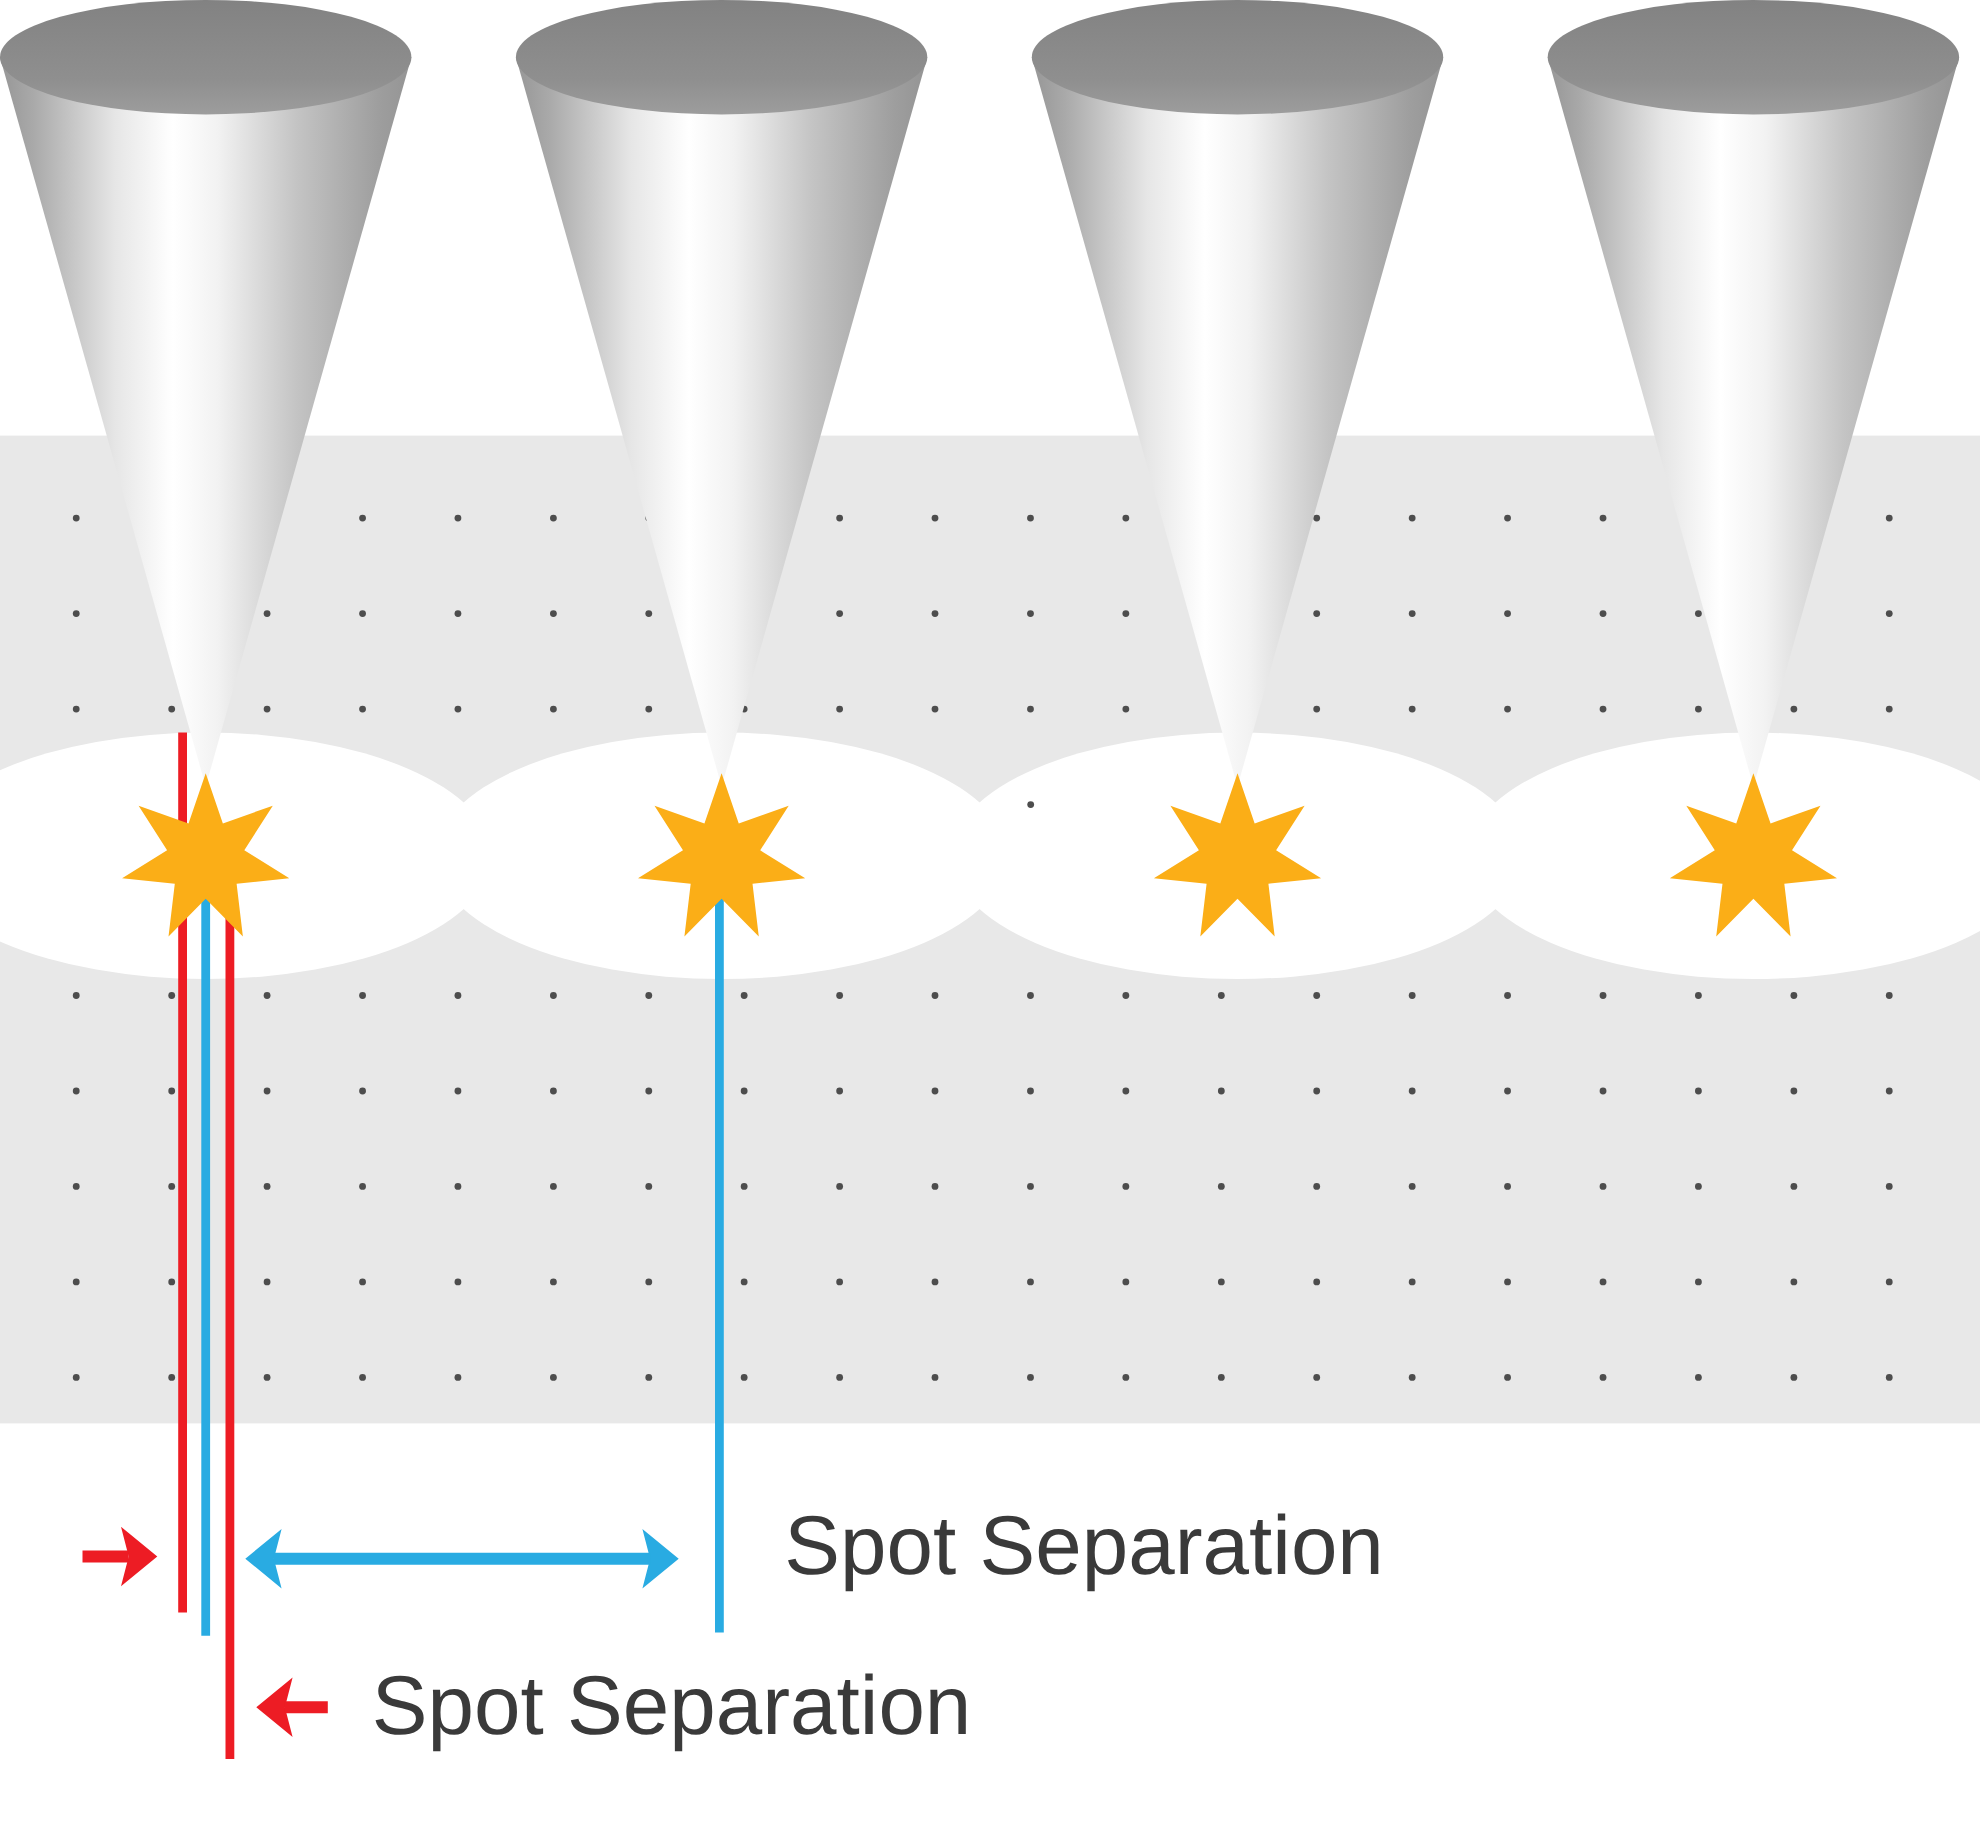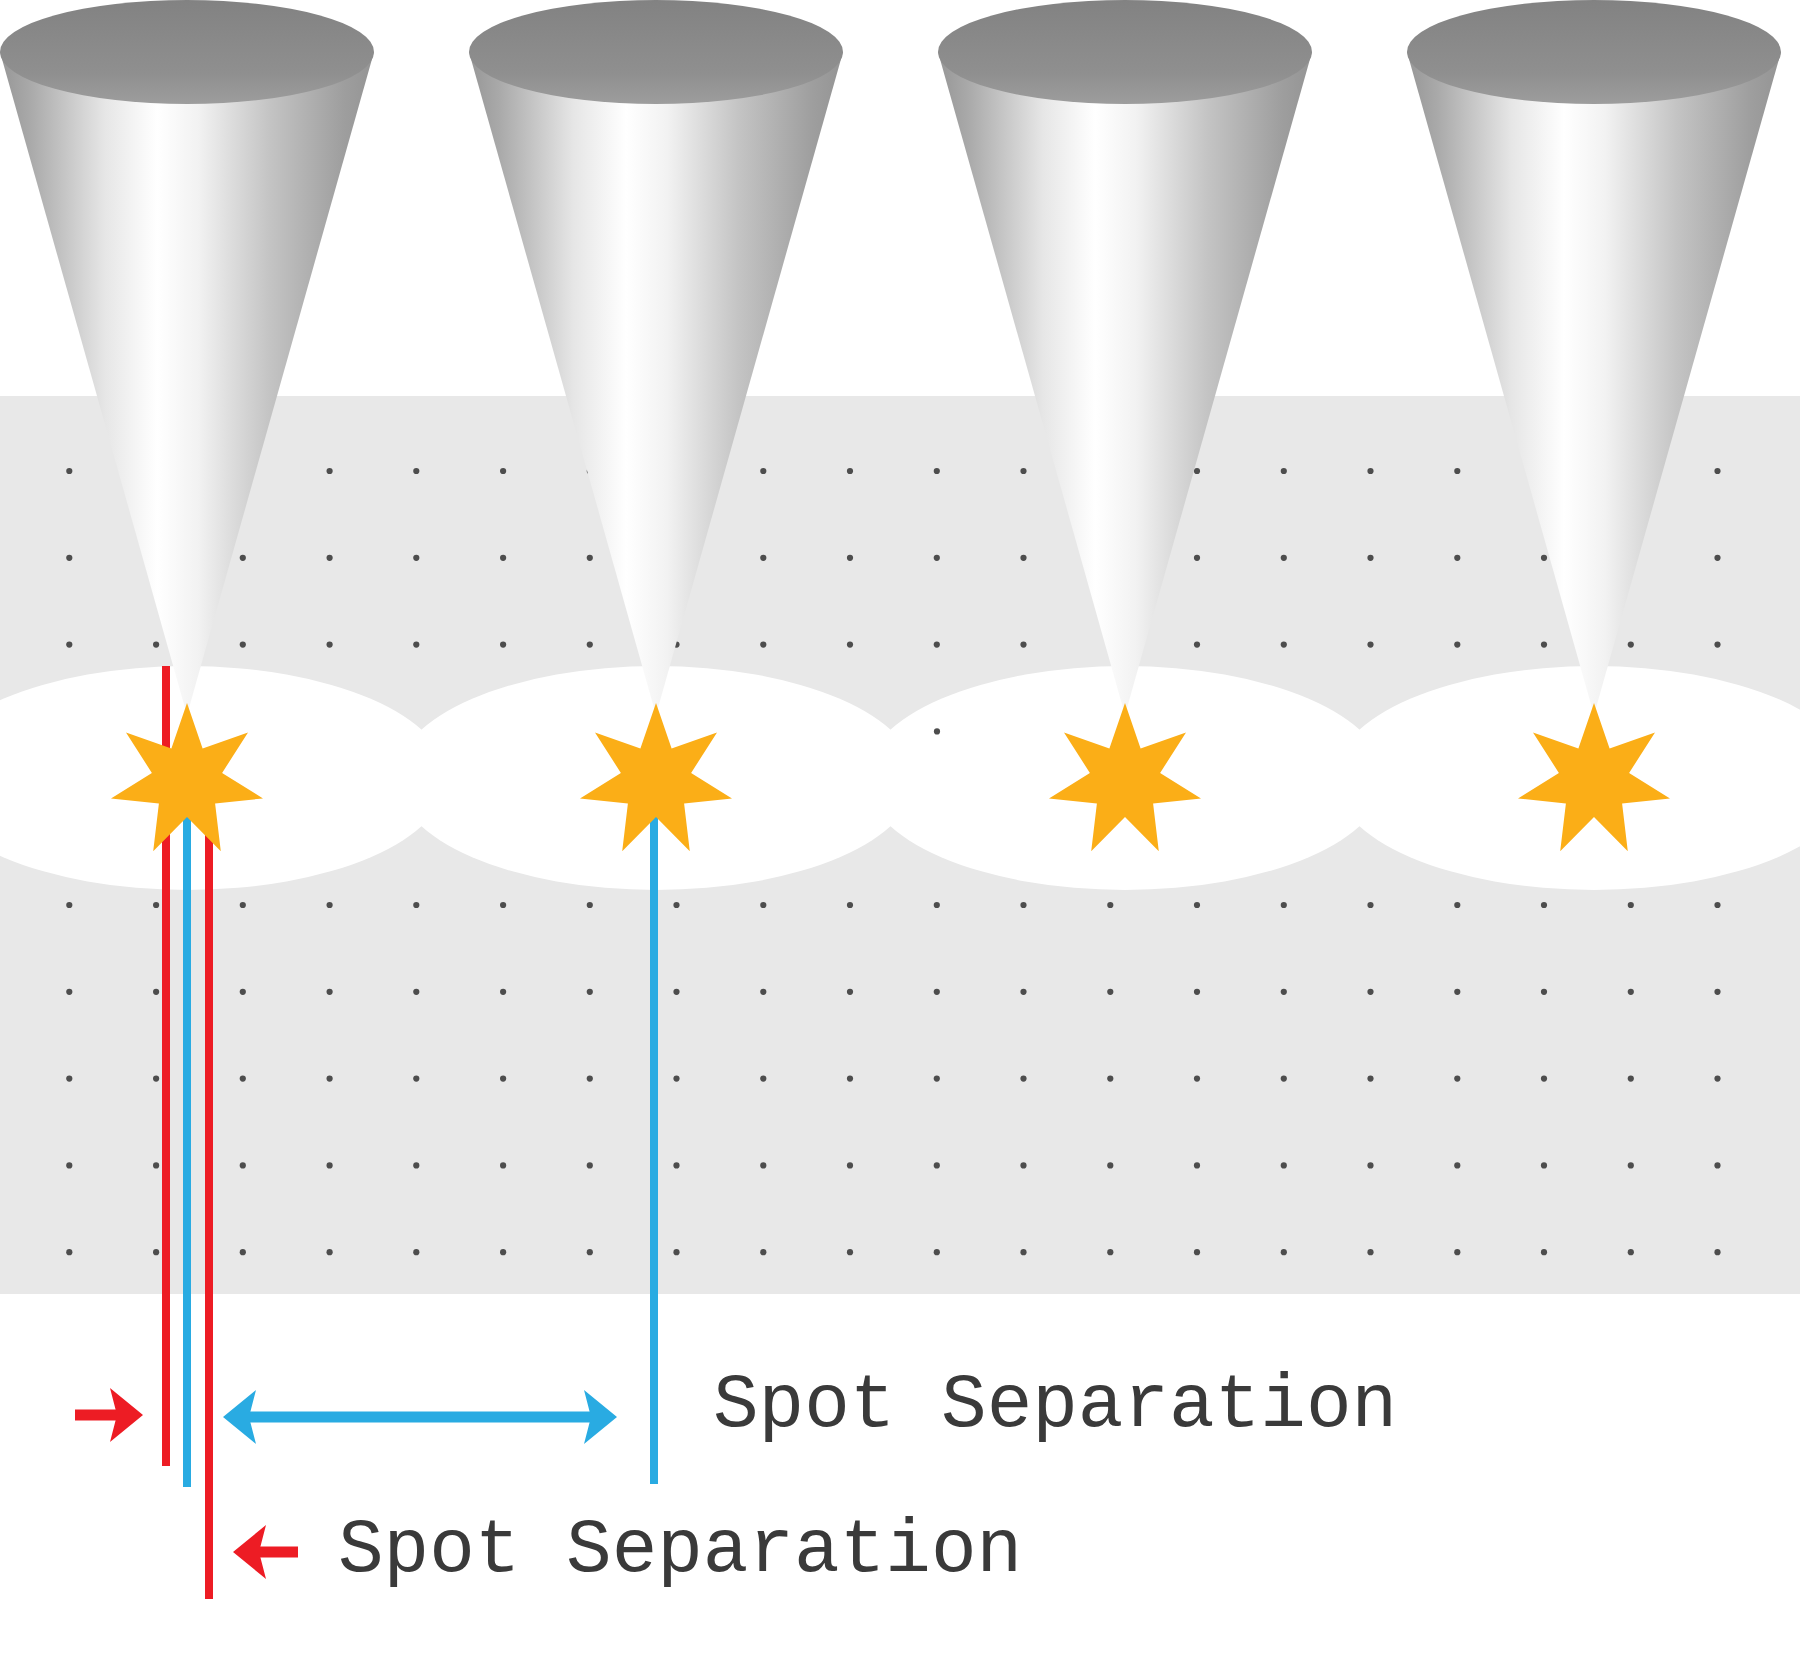--- a/index.html
+++ b/index.html
@@ -1,21 +1,21 @@
 <!DOCTYPE html>
 <html><head>
 <meta charset="utf-8">
 <style>
   html,body{margin:0;padding:0;background:#ffffff;}
   .canvas{
     position:relative;
     width:1800px;height:1659px;
     overflow:hidden;
     background:#ffffff;
-    font-family:Liberation Mono, monospace;
+    font-family:Liberation Sans, sans-serif;
   }
   svg{position:absolute;left:0;top:0;}
   .sep-label{
     position:absolute;
     font-size:76px;
     line-height:76px;
     font-weight:400;
     letter-spacing:0px;
     color:#3A3A3A;
     white-space:nowrap;

